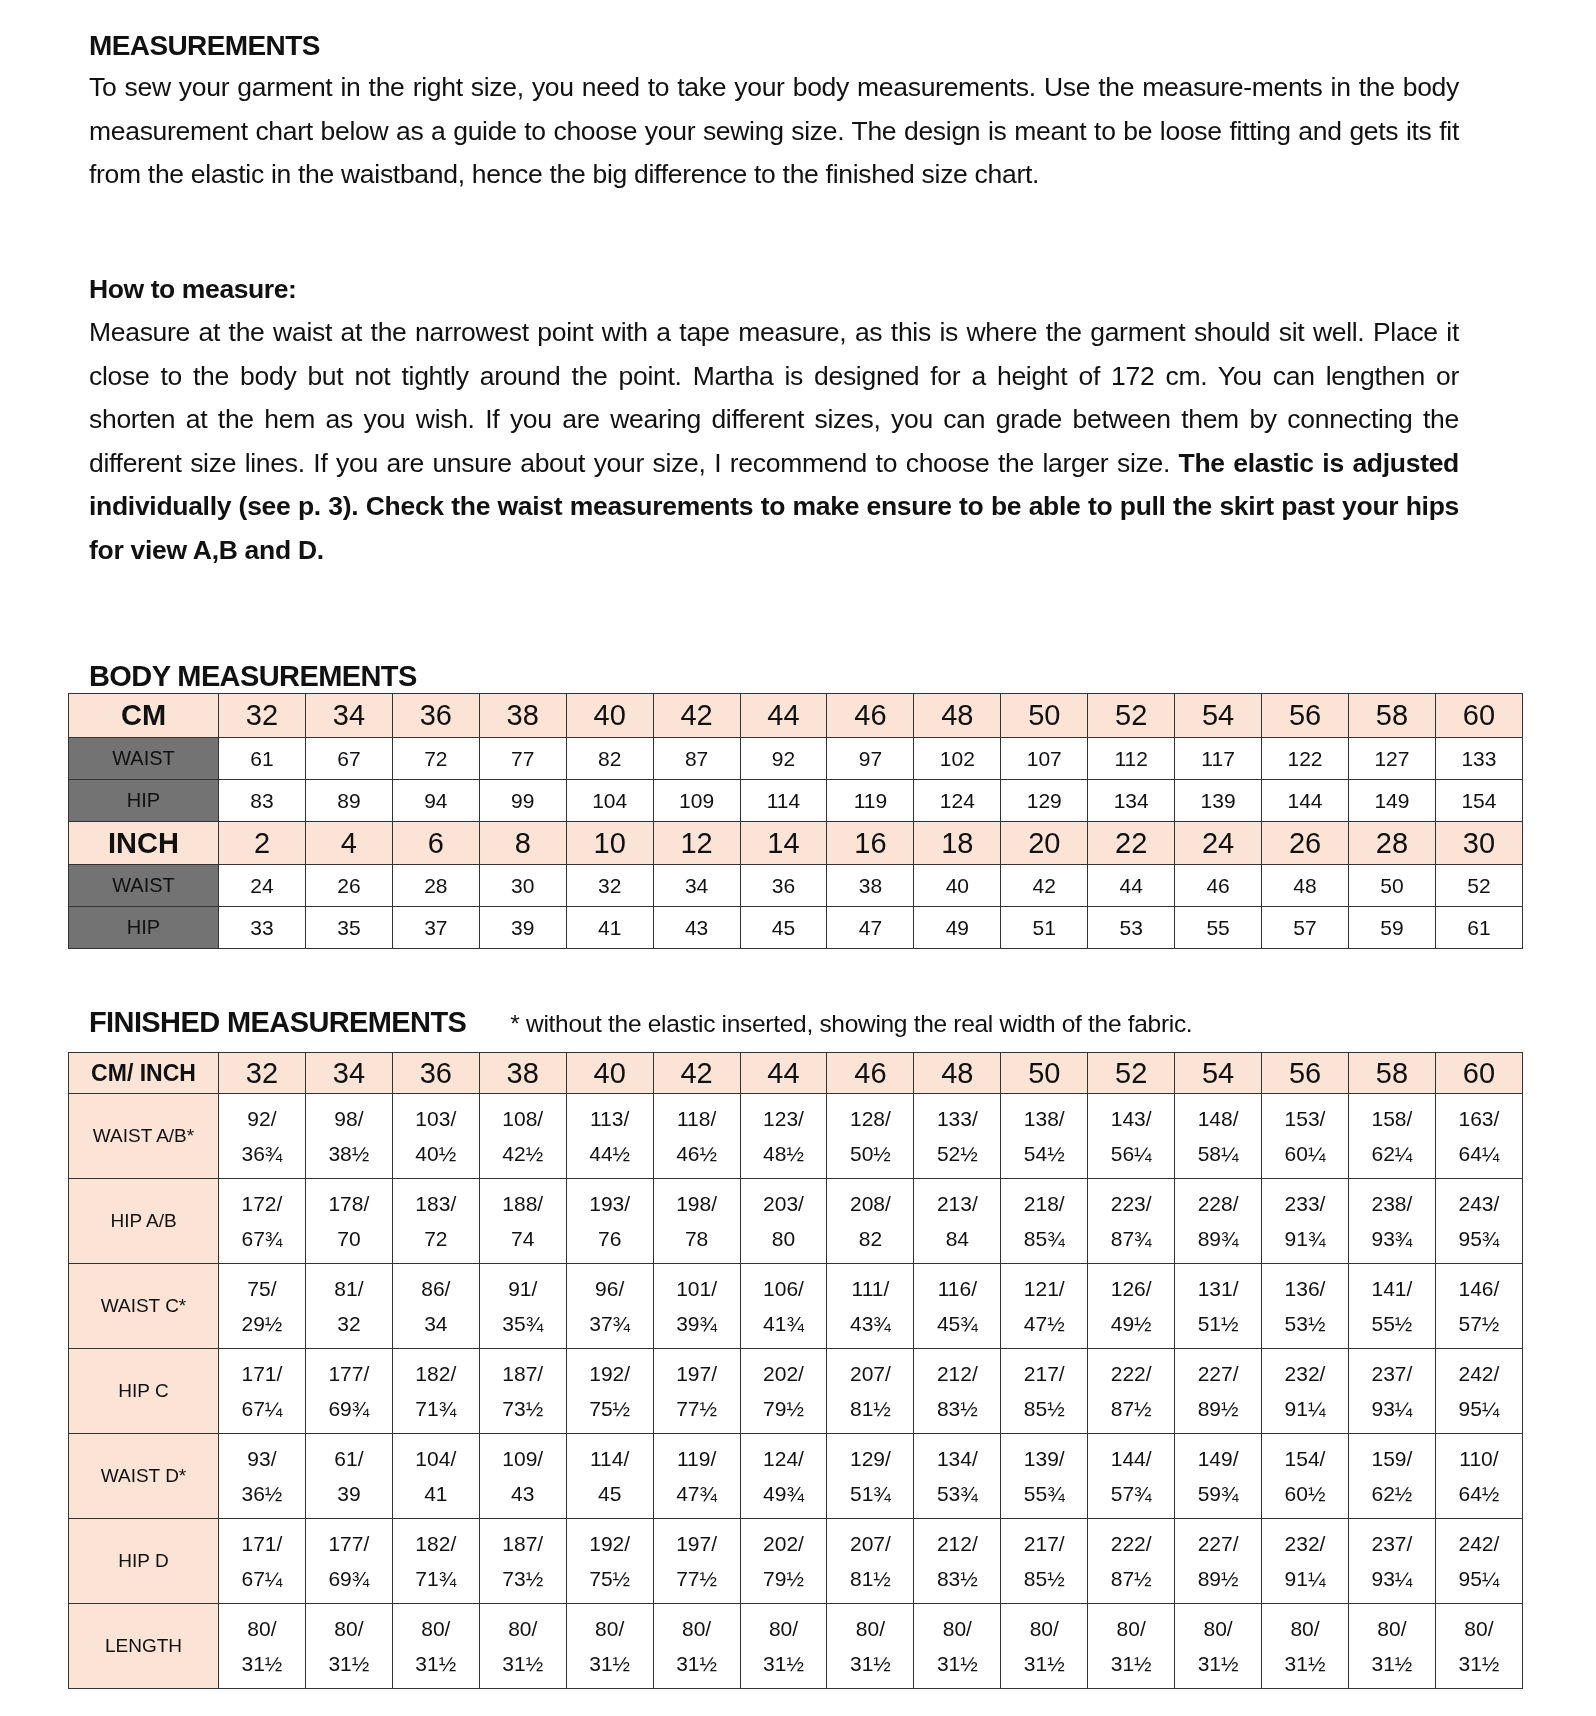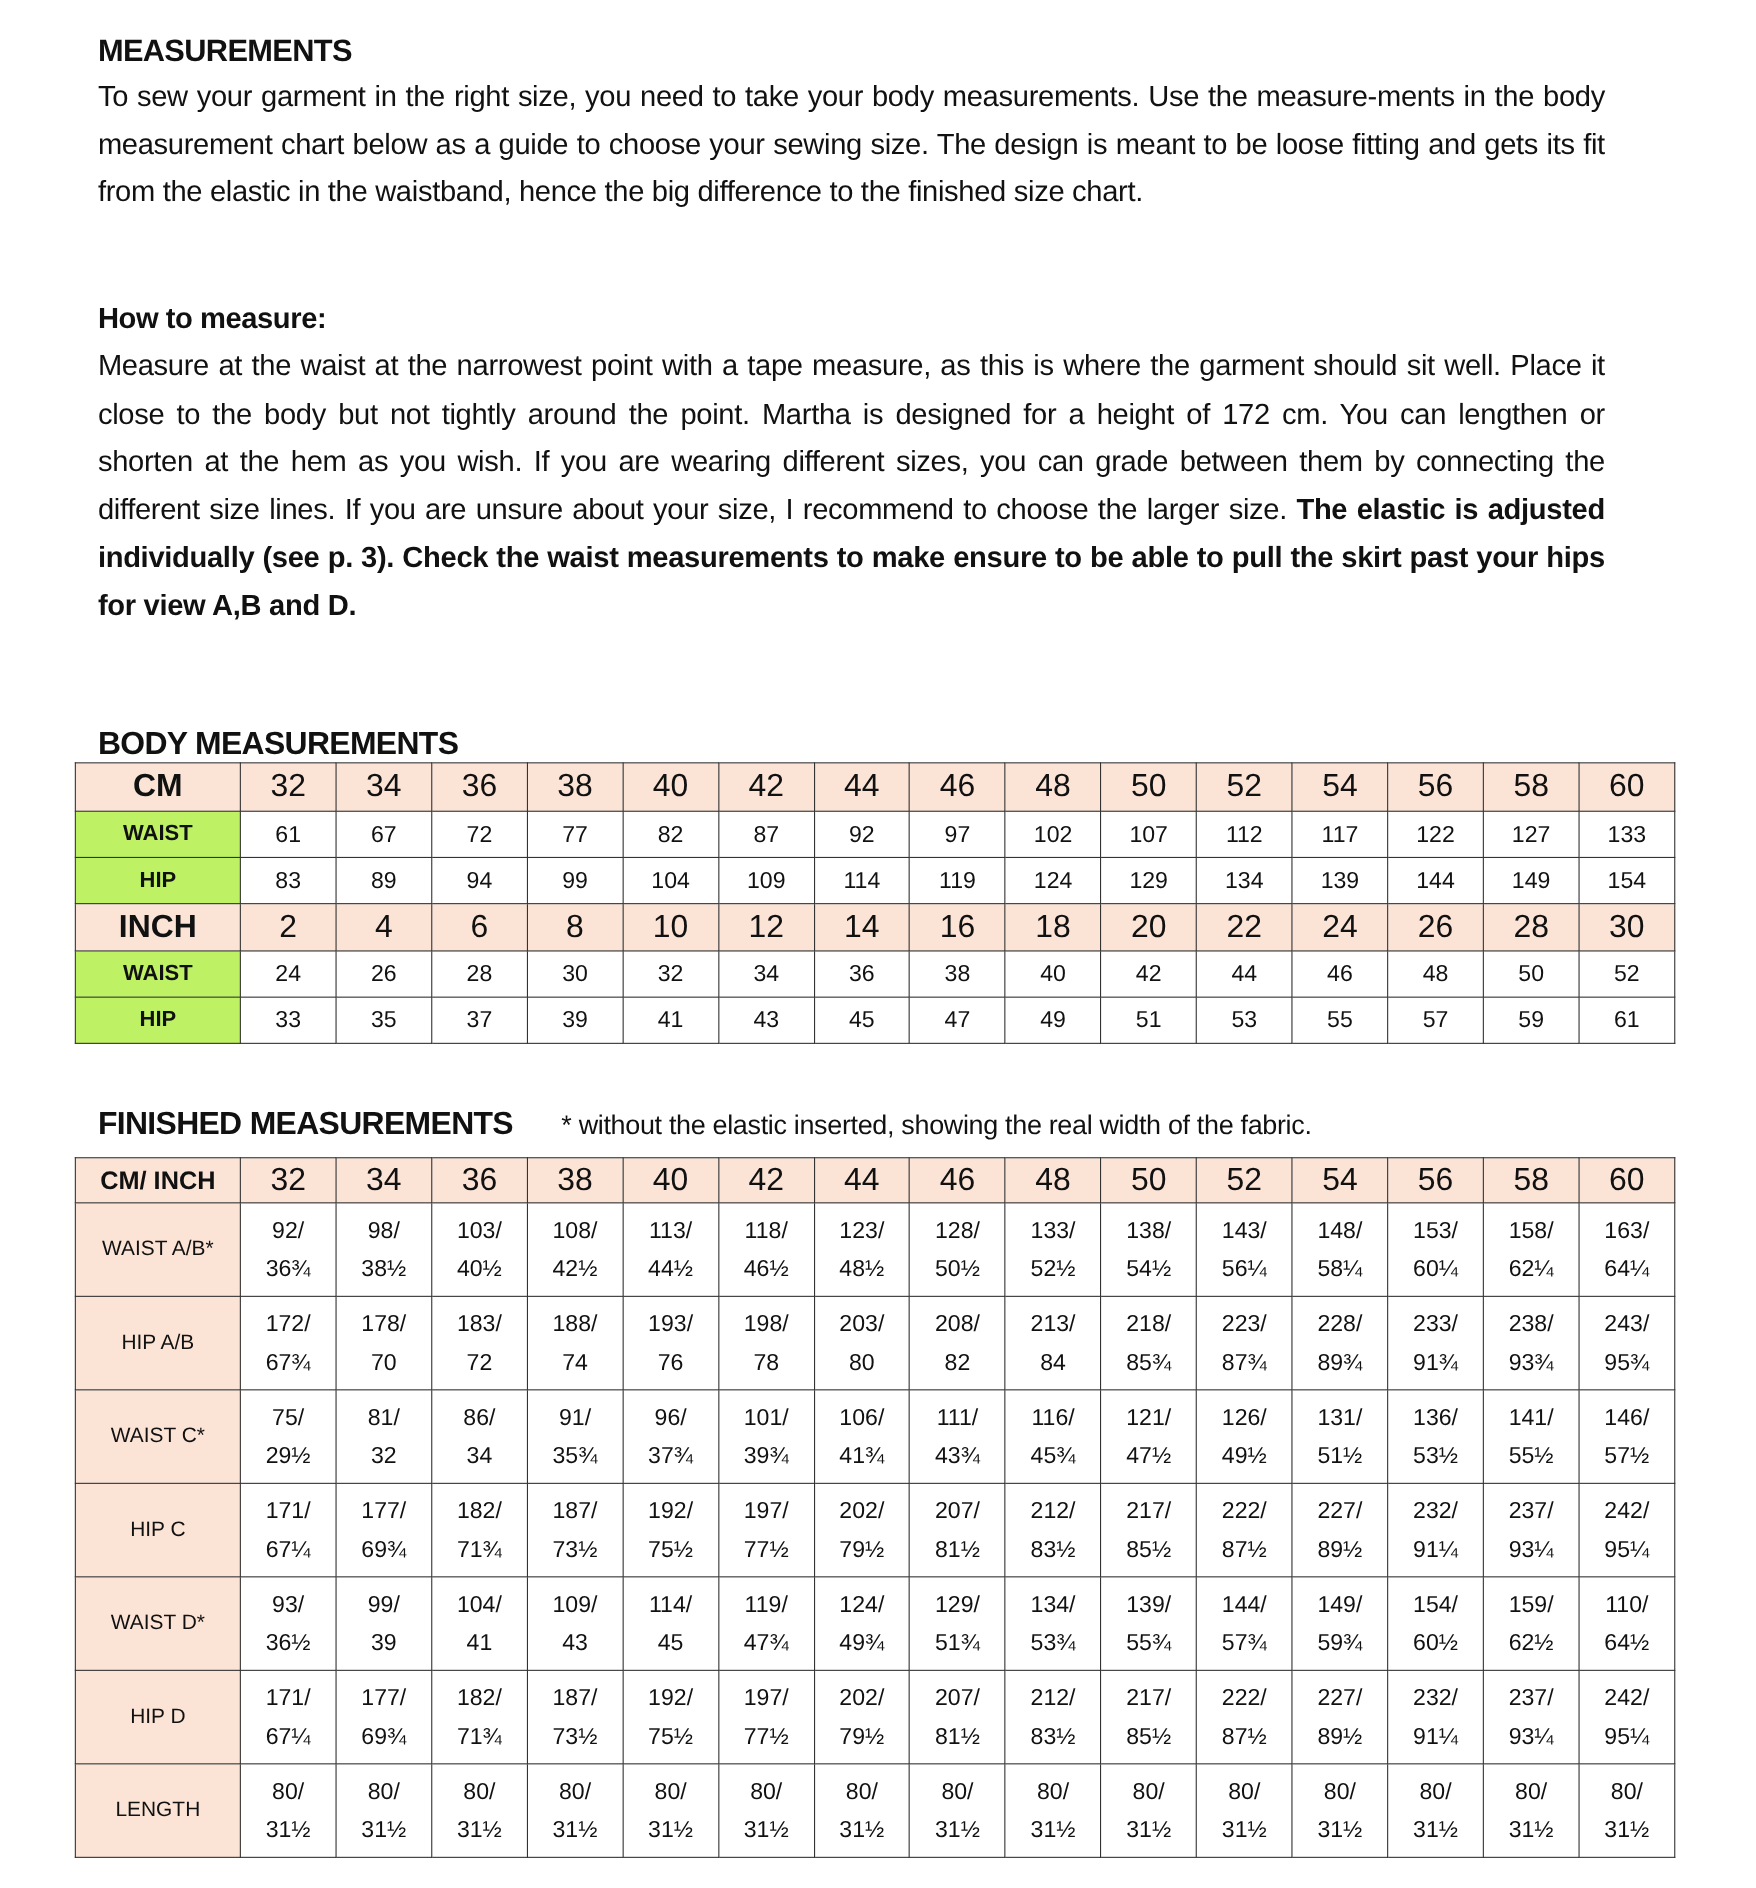--- a/index.html
+++ b/index.html
@@ -18,21 +18,21 @@
 
     table.grid {
       position: absolute; left: 68px; width: 1455px;
       border-collapse: collapse; table-layout: fixed;
     }
     table.grid td {
       border: 1.5px solid #333333; text-align: center; vertical-align: middle; padding: 0;
     }
     .col-label { width: 150px; }
     td.hd { background: #fbe3d6; }
-    td.lbl { background: #bef264; font-size: 20px; font-weight: bold; }
+    td.lbl { background: #737373; font-size: 20px; }
     td.big { font-size: 29px; font-weight: bold; }
     td.sz { font-size: 29px; }
     td.val { font-size: 21px; background: #ffffff; }
     td.fval { font-size: 21px; line-height: 35px; background: #ffffff; }
     #body-table tr.r-hd { height: 44px; padding-left: 40px; }
     #body-table tr.r-v { height: 42px; }
     #body-table tr.r-hd2 { height: 43px; }
     #fin-table tr.r-hd { height: 41px; }
     #fin-table tr.r-v { height: 85px; }
     #fin-table td.flbl { font-size: 19px; text-align: center; background: #fbe3d6; }
@@ -444,21 +444,21 @@
           <div>95¼</div>
         </td>
       </tr>
       <tr class="r-v">
         <td class="flbl">WAIST D*</td>
         <td class="fval">
           <div>93/</div>
           <div>36½</div>
         </td>
         <td class="fval">
-          <div>99/</div>
+          <div>61/</div>
           <div>39</div>
         </td>
         <td class="fval">
           <div>104/</div>
           <div>41</div>
         </td>
         <td class="fval">
           <div>109/</div>
           <div>43</div>
         </td>

